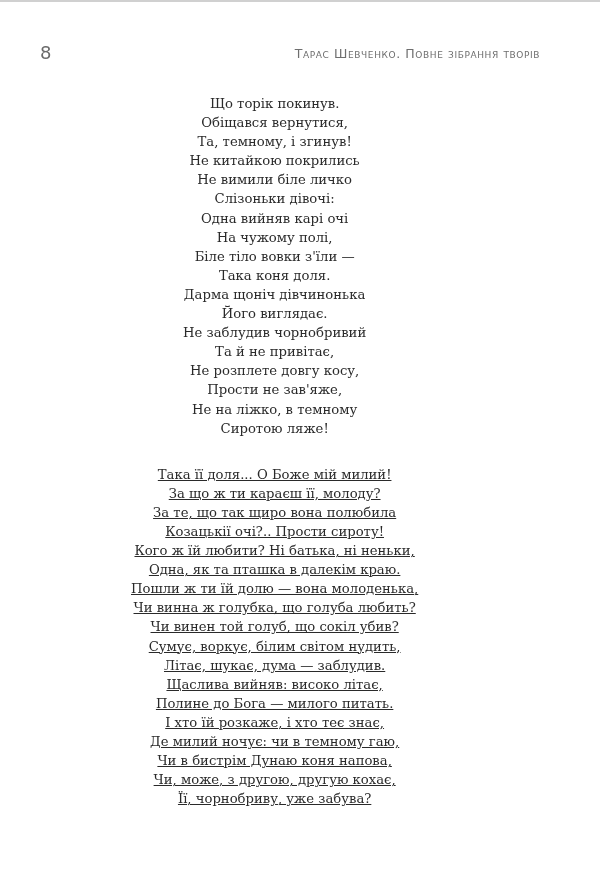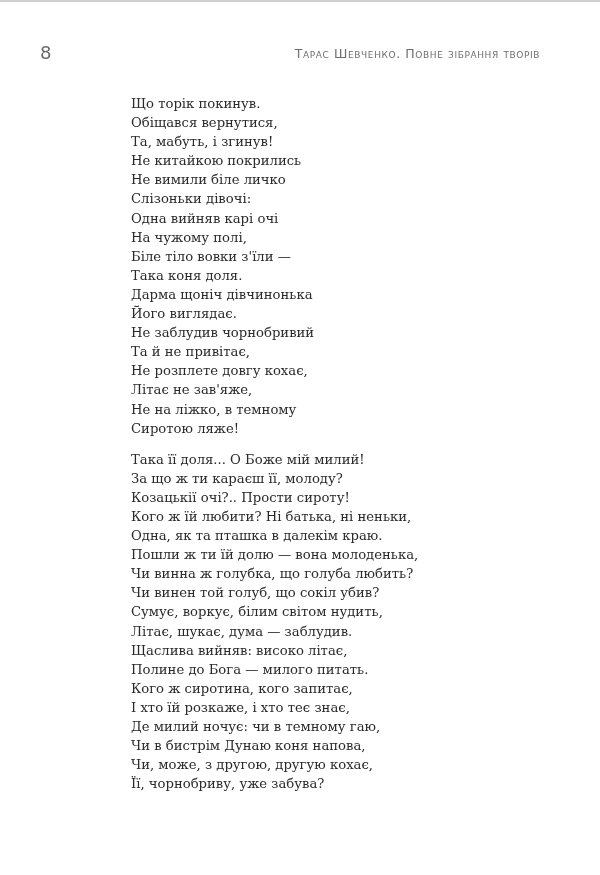--- a/index.html
+++ b/index.html
@@ -41,67 +41,69 @@
     top: 92px;
     font-family: "DejaVu Serif", serif;
     font-size: 13.2px;
     line-height: 19.1px;
     color: #2a2a2a;
   }
   .stanza {
     margin: 0;
   }
   .stanza + .stanza {
-    margin-top: 12px;
+    margin-top: 27px;
+    text-decoration: underline;
   }
   .line {
     display: block;
     white-space: nowrap;
+    text-align: center;
   }
 </style>
 </head>
 <body>
 
 <div class="page-number">8</div>
 <div class="running-header">Тарас Шевченко. Повне зібрання творів</div>
 
 <div class="poem">
   <div class="stanza">
     <span class="line">Що торік покинув.</span>
     <span class="line">Обіщався вернутися,</span>
-    <span class="line">Та, мабуть, і згинув!</span>
+    <span class="line">Та, темному, і згинув!</span>
     <span class="line">Не китайкою покрились</span>
     <span class="line">Не вимили біле личко</span>
     <span class="line">Слізоньки дівочі:</span>
     <span class="line">Одна вийняв карі очі</span>
     <span class="line">На чужому полі,</span>
     <span class="line">Біле тіло вовки з'їли —</span>
     <span class="line">Така коня доля.</span>
     <span class="line">Дарма щоніч дівчинонька</span>
     <span class="line">Його виглядає.</span>
     <span class="line">Не заблудив чорнобривий</span>
     <span class="line">Та й не привітає,</span>
-    <span class="line">Не розплете довгу кохає,</span>
-    <span class="line">Літає не зав'яже,</span>
+    <span class="line">Не розплете довгу косу,</span>
+    <span class="line">Прости не зав'яже,</span>
     <span class="line">Не на ліжко, в темному</span>
     <span class="line">Сиротою ляже!</span>
   </div>
   <div class="stanza">
     <span class="line">Така її доля... О Боже мій милий!</span>
     <span class="line">За що ж ти караєш її, молоду?</span>
+    <span class="line">За те, що так щиро вона полюбила</span>
     <span class="line">Козацькії очі?.. Прости сироту!</span>
     <span class="line">Кого ж їй любити? Ні батька, ні неньки,</span>
     <span class="line">Одна, як та пташка в далекім краю.</span>
     <span class="line">Пошли ж ти їй долю — вона молоденька,</span>
     <span class="line">Чи винна ж голубка, що голуба любить?</span>
     <span class="line">Чи винен той голуб, що сокіл убив?</span>
     <span class="line">Сумує, воркує, білим світом нудить,</span>
     <span class="line">Літає, шукає, дума — заблудив.</span>
     <span class="line">Щаслива вийняв: високо літає,</span>
     <span class="line">Полине до Бога — милого питать.</span>
-    <span class="line">Кого ж сиротина, кого запитає,</span>
     <span class="line">І хто їй розкаже, і хто теє знає,</span>
     <span class="line">Де милий ночує: чи в темному гаю,</span>
     <span class="line">Чи в бистрім Дунаю коня напова,</span>
     <span class="line">Чи, може, з другою, другую кохає,</span>
     <span class="line">Її, чорнобриву, уже забува?</span>
   </div>
 </div>
 
 </body></html>

